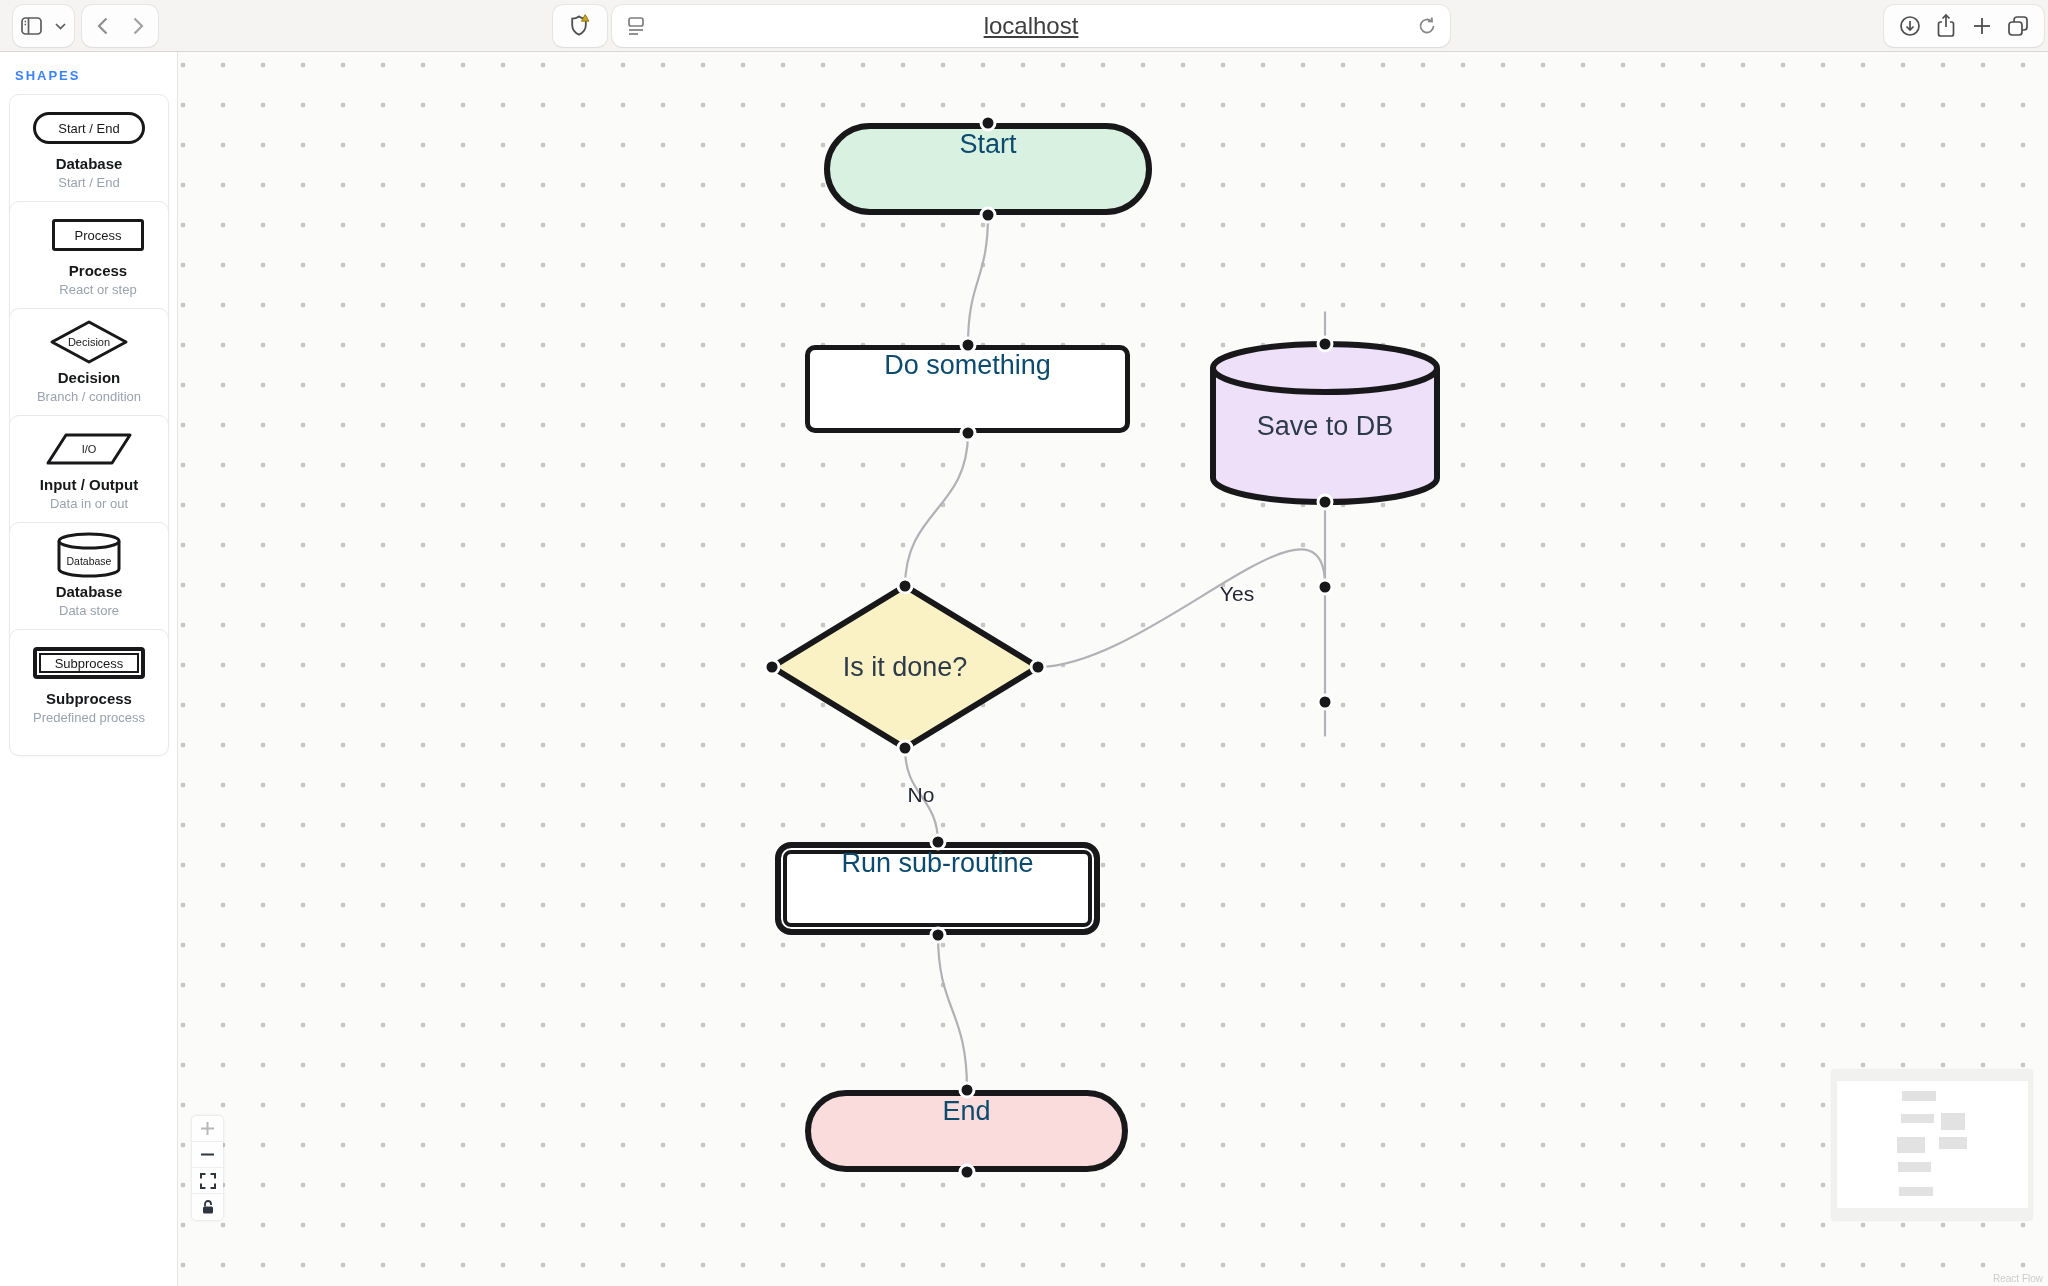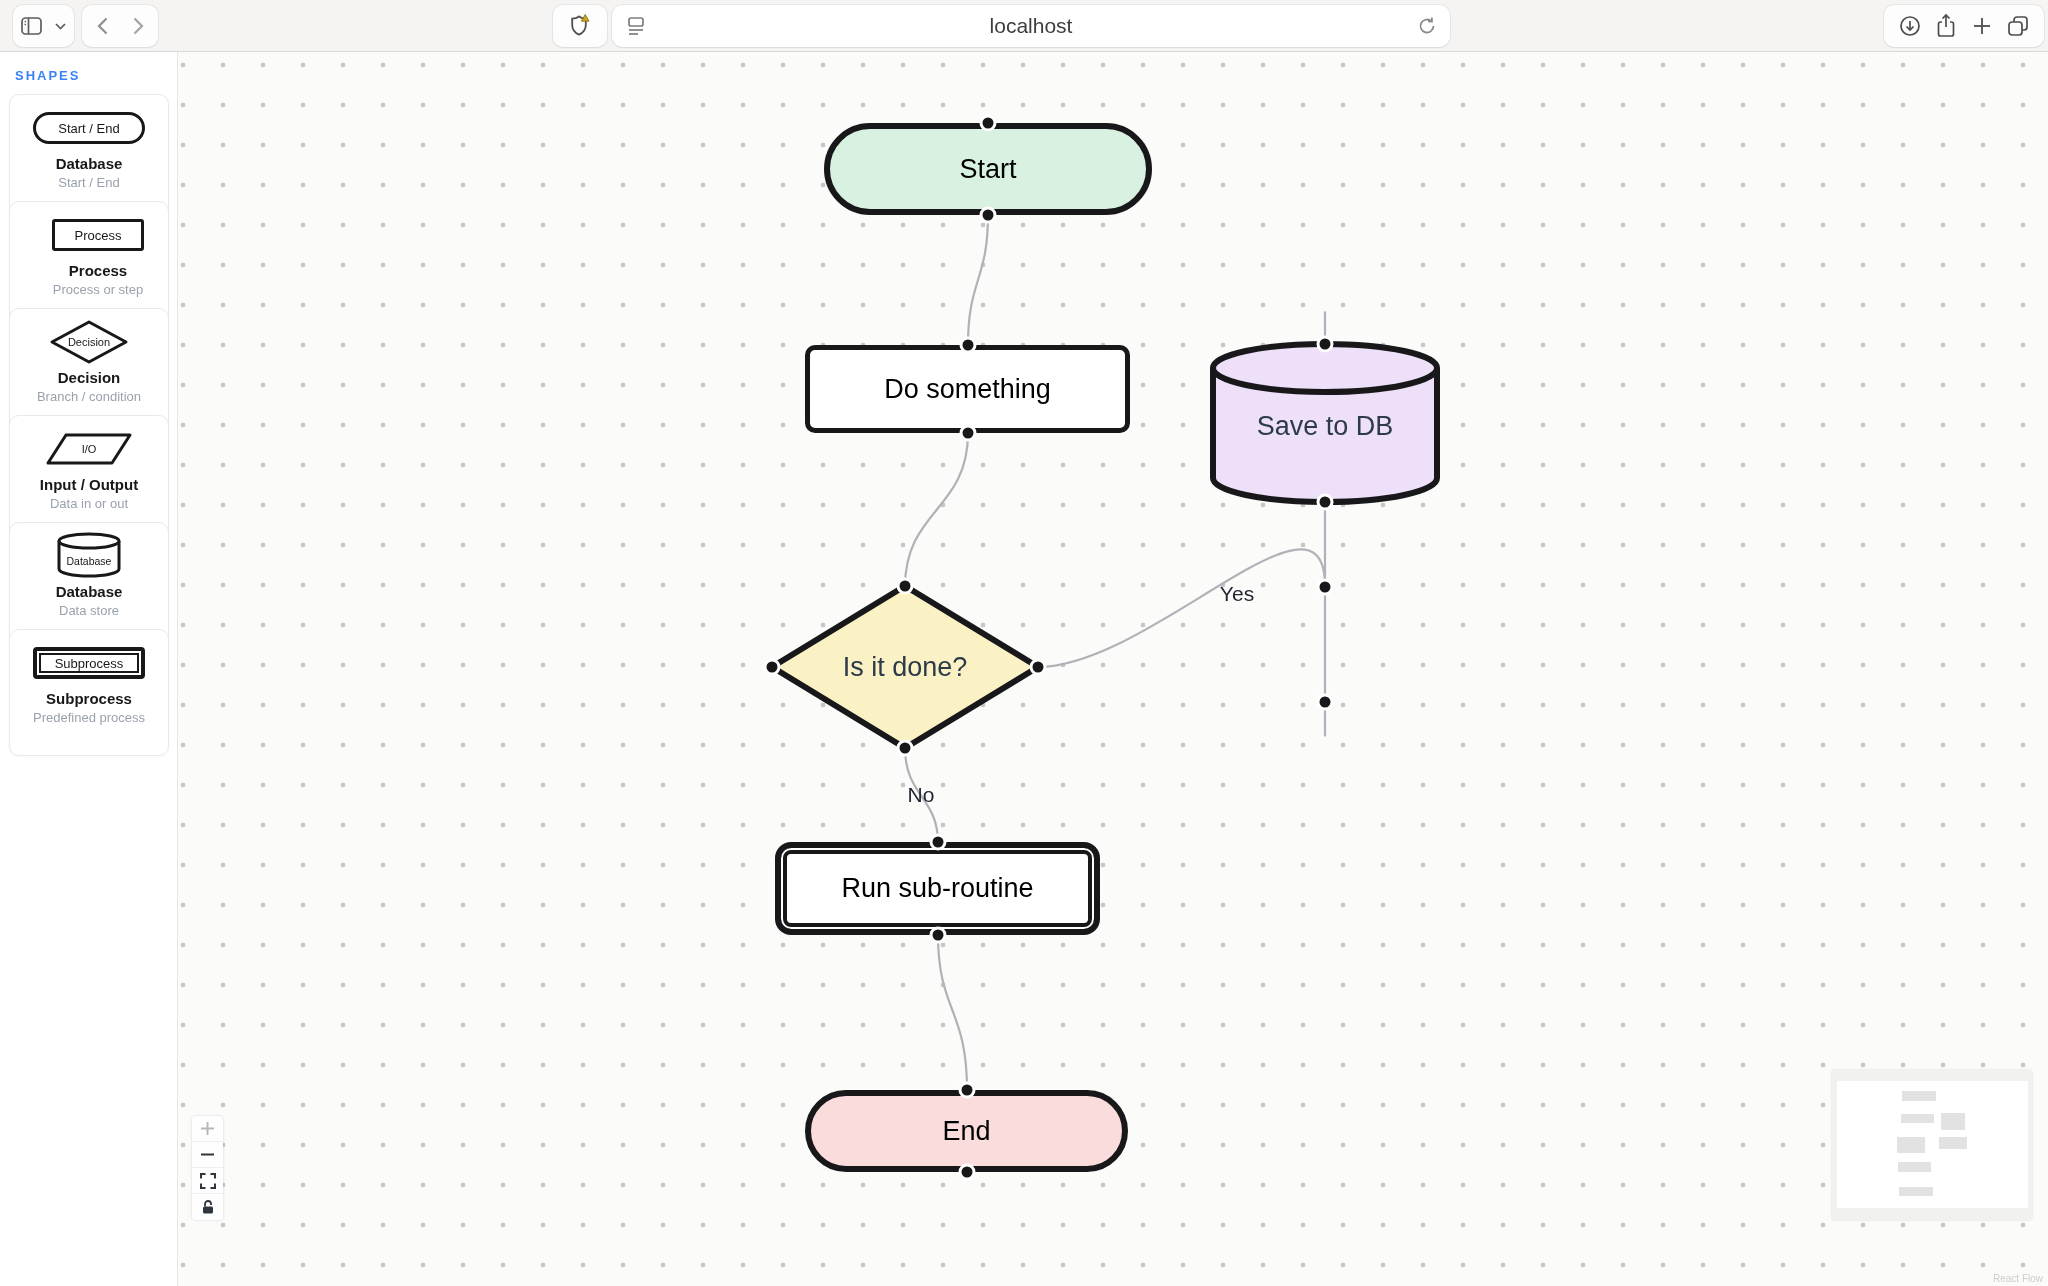--- a/index.html
+++ b/index.html
@@ -13,21 +13,21 @@
     border-radius:10px; box-shadow:0 0 0 1px rgba(0,0,0,.05), 0 1px 2px rgba(0,0,0,.05);
     display:flex; align-items:center; justify-content:center; }
   .tb-btn { display:flex; align-items:center; justify-content:center;
     width:36px; height:42px; cursor:default; }
   .icon svg { display:block; }
   .addr-pill { position:absolute; top:5px; left:612px; width:838px; height:42px;
     background:#ffffff; border-radius:11px;
     box-shadow:0 0 0 1px rgba(0,0,0,.05), 0 1px 2px rgba(0,0,0,.06); }
   .addr-text { position:absolute; left:0; right:0; top:0; bottom:0;
     display:flex; align-items:center; justify-content:center;
-    font-size:21px; color:#3e3e3e; }
+    font-size:24px; color:#3e3e3e;text-decoration:underline; }
   .addr-reader { position:absolute; left:14px; top:10px; }
   .addr-reload { position:absolute; right:12px; top:10px; }
 
   
   .sidebar { position:absolute; top:52px; left:0; width:178px; bottom:0;
     background:#ffffff; border-right:1px solid #e6e6e4; z-index:40; }
   .shapes-header { margin:16px 0 0 15px; font-size:13px; font-weight:700;
     letter-spacing:2px; color:#3b82f6; }
   .card { position:absolute; left:9px; width:160px; height:127px;
     background:#fff; border:1px solid #e9e9e7; border-radius:10px;
@@ -50,22 +50,22 @@
 
   
   .canvas { position:absolute; top:52px; left:178px; right:0; bottom:0;
     background-color:#fbfbfa;
     background-image:radial-gradient(circle, #c7c7c7 2.3px, transparent 2.6px);
     background-size:40px 40px; background-position:25px 33px; }
   .world { position:absolute; left:-178px; top:-52px; width:2048px; height:1286px; }
   .edges { position:absolute; left:0; top:0; z-index:1; }
   .edge-label { position:absolute; z-index:2; transform:translate(-50%,-50%);
     font-size:21px; font-weight:500; color:#1f2430; }
-  .node { position:absolute; z-index:3; display:flex; align-items:center; justify-content:center;
-    font-size:27px; font-weight:500; color:#000000; }
+  .node { position:absolute; z-index:3; display:flex; align-items:flex-start; justify-content:center;
+    font-size:27px; font-weight:500; color:#0c4a6e; }
   .node-svg { position:absolute; z-index:3; }
   .node-svg .nlabel { position:absolute; display:flex; align-items:center; justify-content:center;
     font-size:27px; font-weight:500; color:#2d3a4a; left:0; right:0; }
   .handle { position:absolute; z-index:4; width:17px; height:17px; background:#18181b;
     border:3px solid #ffffff; border-radius:50%; transform:translate(-50%,-50%); }
 
   .n-start { left:824px; top:123px; width:328px; height:92px; background:#d8f1e1;
     border:6px solid #18181b; border-radius:46px; }
   .n-process { left:805px; top:345px; width:325px; height:88px; background:#ffffff;
     border:5px solid #18181b; border-radius:10px; }
@@ -203,21 +203,21 @@
       </div>
     <div class="title">Database</div>
     <div class="sub">Start / End</div>
   </div>
 
   <div class="card" style="top:149px;padding-left:18px;">
     <div class="shape-wrap">
         <div class="mini-rect">Process</div>
       </div>
     <div class="title">Process</div>
-    <div class="sub">Process or step</div>
+    <div class="sub">React or step</div>
   </div>
 
   <div class="card" style="top:256px;">
     <div class="shape-wrap">
       <div class="mini-svg" style="width:80px;height:46px;">
         <svg width="80" height="46" viewBox="0 0 80 46">
           <polygon points="40,3 77,23 40,43 3,23" fill="#fff" stroke="#18181b" stroke-width="3" stroke-linejoin="round"></polygon>
         </svg>
         <div class="lbl">Decision</div>
       </div>

